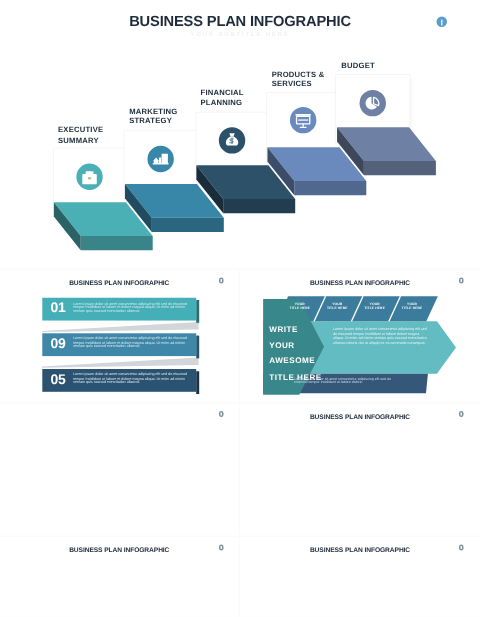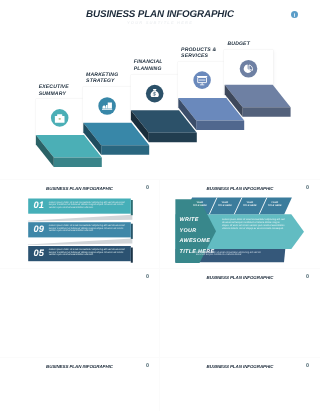--- a/index.html
+++ b/index.html
@@ -1,19 +1,19 @@
 <!DOCTYPE html>
 <html><head>
 <meta charset="utf-8">
 <style>
   html,body{margin:0;padding:0;background:#fff;}
   body{width:320px;height:411px;overflow:hidden;font-family:"Liberation Sans",sans-serif;
        -webkit-font-smoothing:antialiased;text-rendering:geometricPrecision;}
   .page{position:relative;width:320px;height:411px;background:#fbfbfb;}
-  .slide{position:absolute;background:#fff;overflow:hidden;font-style:italic;}
+  .slide{position:absolute;background:#fff;overflow:hidden;}
 
   .s1{left:0;top:0;width:320px;height:179px;}
   .s2{left:0;top:180px;width:159px;height:88px;}
   .s3{left:160px;top:180px;width:160px;height:88px;}
   .s4{left:0;top:269px;width:159px;height:88px;}
   .s5{left:160px;top:269px;width:160px;height:88px;}
   .s6{left:0;top:358px;width:159px;height:88px;}
   .s7{left:160px;top:358px;width:160px;height:88px;}
 
   .s1-title{position:absolute;left:0;right:0;top:8.5px;text-align:center;

